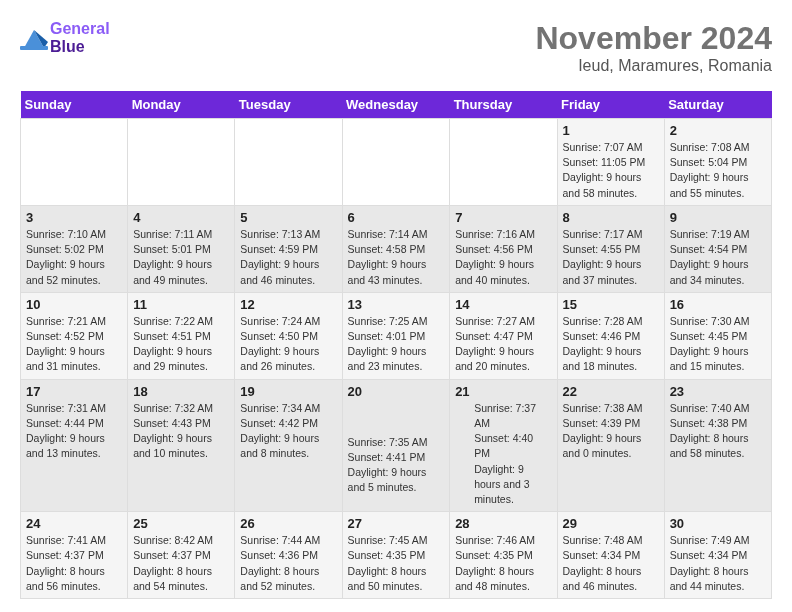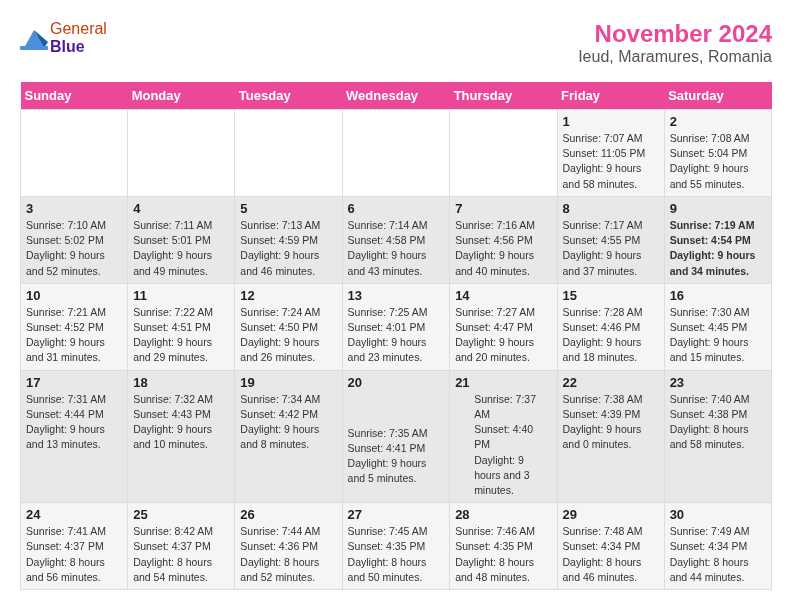--- a/index.html
+++ b/index.html
@@ -22,35 +22,35 @@
     }
     .logo-icon {
       width: 28px;
       height: 28px;
       margin-right: 2px;
     }
     .title-block {
       text-align: right;
     }
     .month-title {
-      font-size: 24px;
+      font-size: 32px;
       font-weight: bold;
-      color: #ec4899;
+      color: #737373;
     }
     .location-title {
       font-size: 16px;
       color: #555;
     }
     table {
       width: 100%;
       border-collapse: collapse;
       font-size: 11px;
     }
     thead tr {
-      background-color: #ec4899;
+      background-color: #6d28d9;
       color: white;
     }
     thead th {
       padding: 6px 4px;
       text-align: left;
       font-size: 13px;
       font-weight: bold;
     }
     tbody tr {
       vertical-align: top;
@@ -85,21 +85,21 @@
 <body>
 
 <div class="header">
   <div class="logo">
     <svg class="logo-icon" viewBox="0 0 28 28" xmlns="http://www.w3.org/2000/svg">
       <polygon points="4,24 14,6 24,24" fill="#4a90d9"></polygon>
       <polygon points="14,6 24,24 28,18" fill="#1a5fa8"></polygon>
       <rect x="0" y="22" width="28" height="4" fill="#4a90d9" rx="1"></rect>
     </svg>
     <div>
-      <span style="font-size:16px;font-weight:normal;color:#c2410c;">General</span><br>
+      <span style="font-size:16px;font-weight:bold;color:#8b5cf6;">General</span><br>
       <span style="font-size:16px;font-weight:bold;color:#4c1d95;">Blue</span>
     </div>
   </div>
   <div class="title-block">
     <div class="month-title">November 2024</div>
     <div class="location-title">Ieud, Maramures, Romania</div>
   </div>
 </div>
 
 <table>
@@ -166,21 +166,21 @@
 Daylight: 9 hours and 40 minutes.</div>
         </td>
         <td>
           <span class="day-num">8</span>
           <div class="day-info" style="white-space: pre-line;">Sunrise: 7:17 AM
 Sunset: 4:55 PM
 Daylight: 9 hours and 37 minutes.</div>
         </td>
         <td>
           <span class="day-num">9</span>
-          <div class="day-info" style="white-space: pre-line; font-weight: bold;">Sunrise: 7:19 AM
+          <div class="day-info" style="white-space: pre-line;">Sunrise: 7:19 AM
 Sunset: 4:54 PM
 Daylight: 9 hours and 34 minutes.</div>
         </td>
       </tr>
       <tr>
         <td>
           <span class="day-num">10</span>
           <div class="day-info" style="white-space: pre-line;">Sunrise: 7:21 AM
 Sunset: 4:52 PM
 Daylight: 9 hours and 31 minutes.</div>

